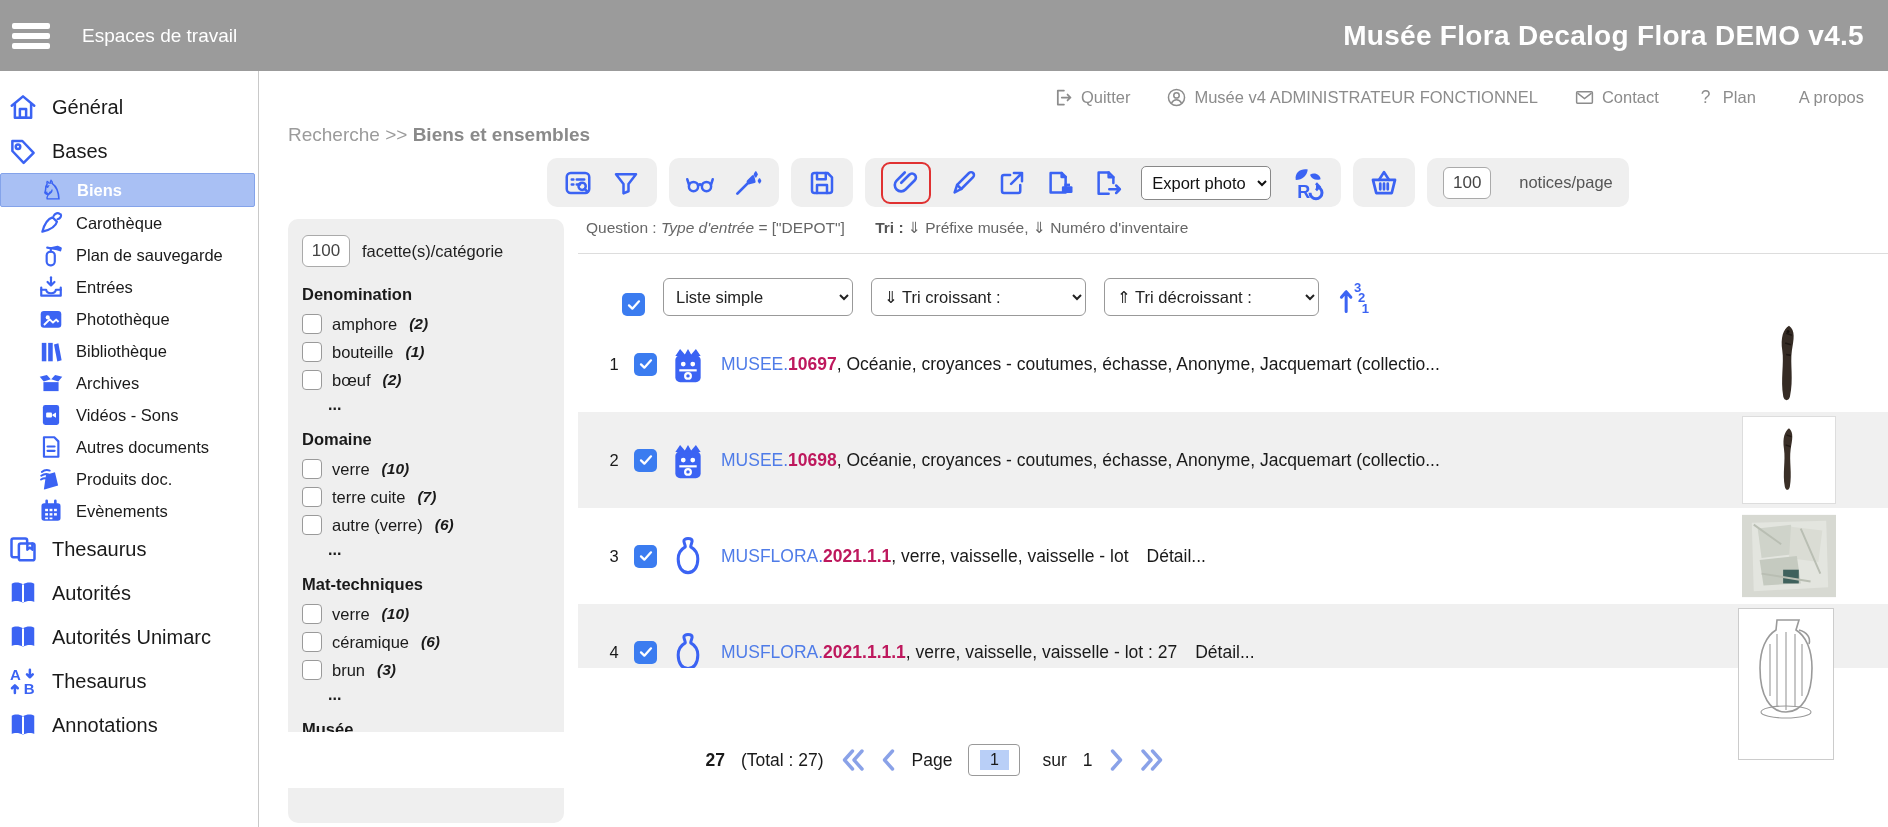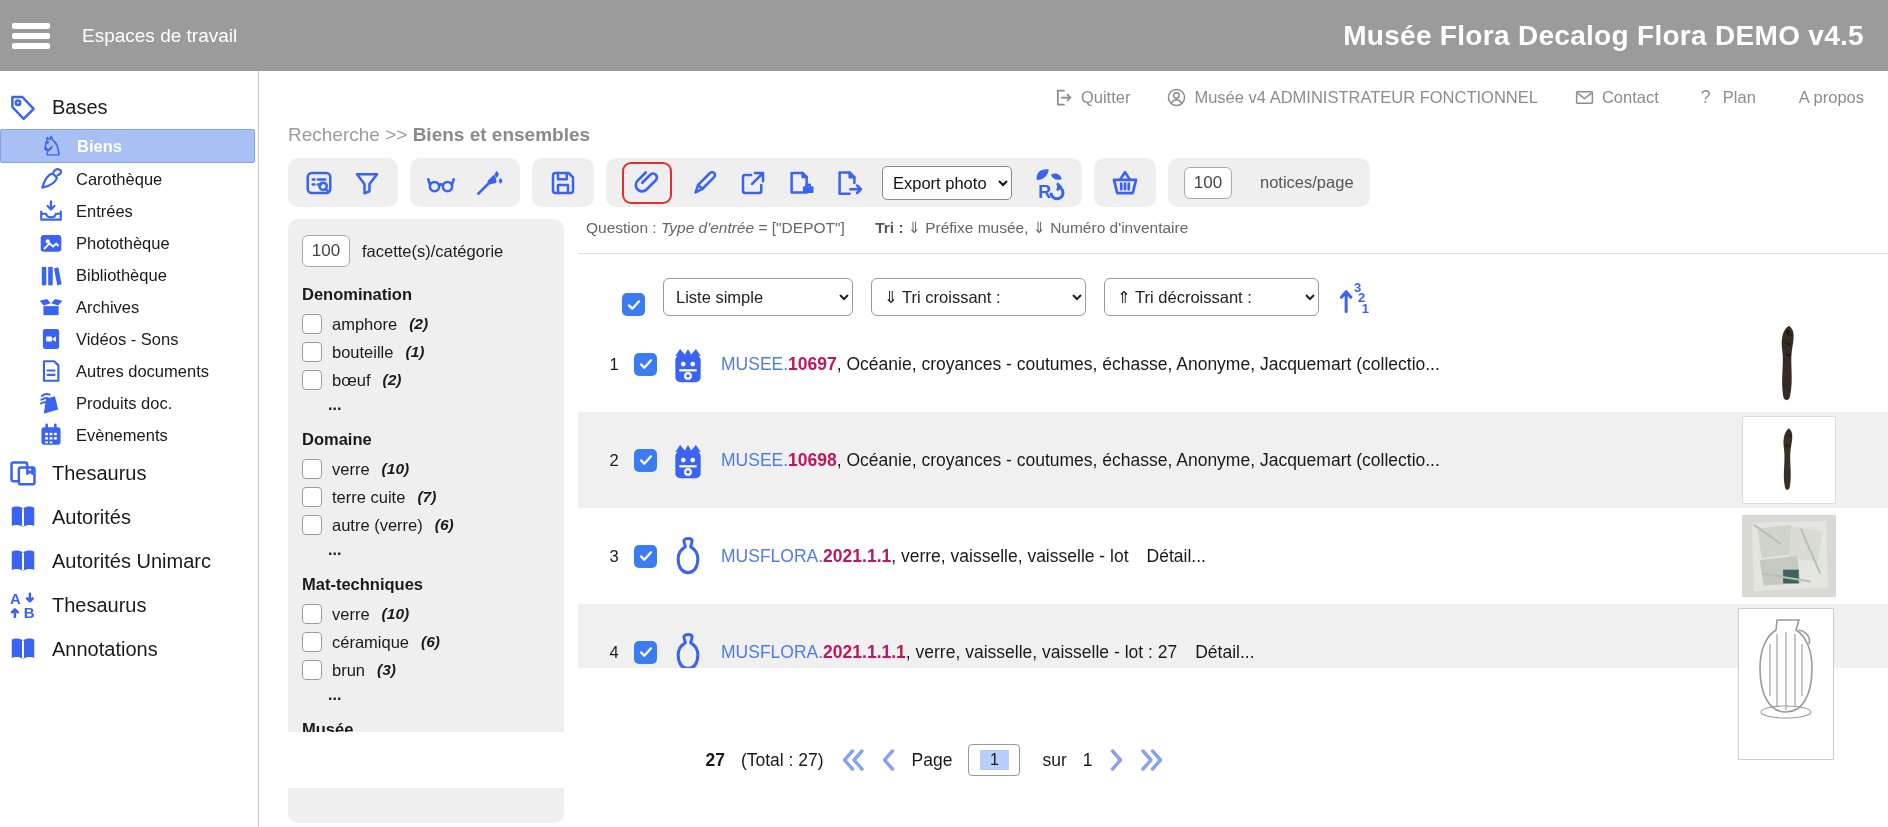--- a/index.html
+++ b/index.html
@@ -24,21 +24,21 @@
   .sic svg { width:100%; height:100%; }
   .uni { font-size:26px; line-height:1; }
   
   .main { flex:1; display:flex; flex-direction:column; }
   .top-links { display:flex; justify-content:flex-end; align-items:center; gap:36px;
     padding:16px 24px 4px 0; color:#8c8c8c; font-size:16.5px; }
   .tlink { display:flex; align-items:center; gap:7px; cursor:pointer; }
   .tlink svg { width:21px; height:21px; }
   .breadcrumb { padding:12px 0 6px 29px; font-size:19px; color:#9b9b9b; }
   .breadcrumb b { color:#8a8a8a; }
-  .toolbar { display:flex; align-items:center; gap:12px; padding:6px 0 2px 29px; }
+  .toolbar { display:flex; align-items:center; gap:12px; padding:6px 0 2px 29px;justify-content:center; }
   .tgroup { background:#efefef; border-radius:10px; display:flex; align-items:center; gap:18px;
     padding:0 16px; height:49px; }
   .tool-ic { width:30px; height:30px; color:#3b63f3; cursor:pointer; display:flex; align-items:center; }
   .tool-ic svg { width:100%; height:100%; }
   .red-box { border:2px solid #e03131; border-radius:9px; padding:4px 8px; display:flex; }
   .exp-select { height:34px; font-size:16.5px; border:1px solid #888; border-radius:5px;
     background:#fff; padding:0 6px; width:130px; color:#111; }
   .num-input { width:48px; height:32px; border:1px solid #aaa; border-radius:6px; text-align:center;
     font-size:17px; background:#fff; color:#444; }
   .np-label { font-size:16.5px; color:#555; margin-left:10px; }
@@ -107,20 +107,30 @@
       <div></div>
       <div></div>
     </div>
   <div class="ws-label" data-name="workspace-label">Espaces de travail</div>
   <div class="app-title" data-name="app-title">Musée Flora Decalog Flora DEMO v4.5</div>
 </div>
 
 <div class="shell">
   <div class="sidebar" data-name="sidebar">
 
+      <div class="side-item l0" data-name="sidebar-item">
+        <span class="sic" data-name="home-icon">
+          <svg viewBox="0 0 24 24" fill="none" stroke="currentColor" stroke-width="2" stroke-linecap="round" stroke-linejoin="round">
+            <path d="M3 11 L12 3.5 L21 11"></path>
+            <path d="M5.5 9.5 V20.5 H18.5 V9.5"></path>
+            <rect x="9.5" y="13.5" width="5" height="7"></rect>
+          </svg>
+        </span>
+        <span data-name="sidebar-item-label">Général</span>
+      </div>
 
       <div class="side-item l0" data-name="sidebar-item">
         <span class="sic" data-name="tag-icon">
           <svg viewBox="0 0 24 24" fill="none" stroke="currentColor" stroke-width="2" stroke-linecap="round" stroke-linejoin="round">
             <path d="M3.5 4 h8 l9 9.5 -8 8 -9-9.5 z"></path>
             <circle cx="8" cy="8.5" r="1.8"></circle>
           </svg>
         </span>
         <span data-name="sidebar-item-label">Bases</span>
       </div>
@@ -136,20 +146,31 @@
         <span class="sic" data-name="carrot-icon">
           <svg viewBox="0 0 24 24" fill="none" stroke="currentColor" stroke-width="2" stroke-linecap="round" stroke-linejoin="round">
             <path d="M4 20 C6 12.5 9.5 8 13.5 6.8 L17.5 10.8 C16.5 14.8 11.5 18.2 4 20 Z"></path>
             <path d="M14.5 5.5 C15.5 2.8 18.5 2.5 20 3.5"></path>
             <path d="M18 8.5 C20.8 7.8 21.8 5.5 21 4"></path>
           </svg>
         </span>
         <span data-name="sidebar-item-label">Carothèque</span>
       </div>
 
+      <div class="side-item l1" data-name="sidebar-item">
+        <span class="sic" data-name="extinguisher-icon">
+          <svg viewBox="0 0 24 24" fill="none" stroke="currentColor" stroke-width="2" stroke-linecap="round" stroke-linejoin="round">
+            <rect x="8" y="9" width="7.5" height="12.5" rx="3.4"></rect>
+            <path d="M11.8 9 V5.8"></path>
+            <path d="M11.8 5.8 L18 4.5 l3 1.2 -0.5 2 -3-1 z" fill="currentColor"></path>
+            <path d="M8.5 5.2 L11.8 5.8"></path>
+          </svg>
+        </span>
+        <span data-name="sidebar-item-label">Plan de sauvegarde</span>
+      </div>
 
       <div class="side-item l1" data-name="sidebar-item">
         <span class="sic" data-name="inbox-icon">
           <svg viewBox="0 0 24 24" fill="none" stroke="currentColor" stroke-width="2" stroke-linecap="round" stroke-linejoin="round">
             <path d="M12 3 v7"></path>
             <path d="M8.8 7.3 L12 10.5 L15.2 7.3"></path>
             <path d="M3 12.5 v7.5 h18 v-7.5"></path>
             <path d="M3 14.5 h4.5 c0.3 2.2 2.2 3.3 4.5 3.3 s4.2-1.1 4.5-3.3 H21"></path>
           </svg>
         </span>

